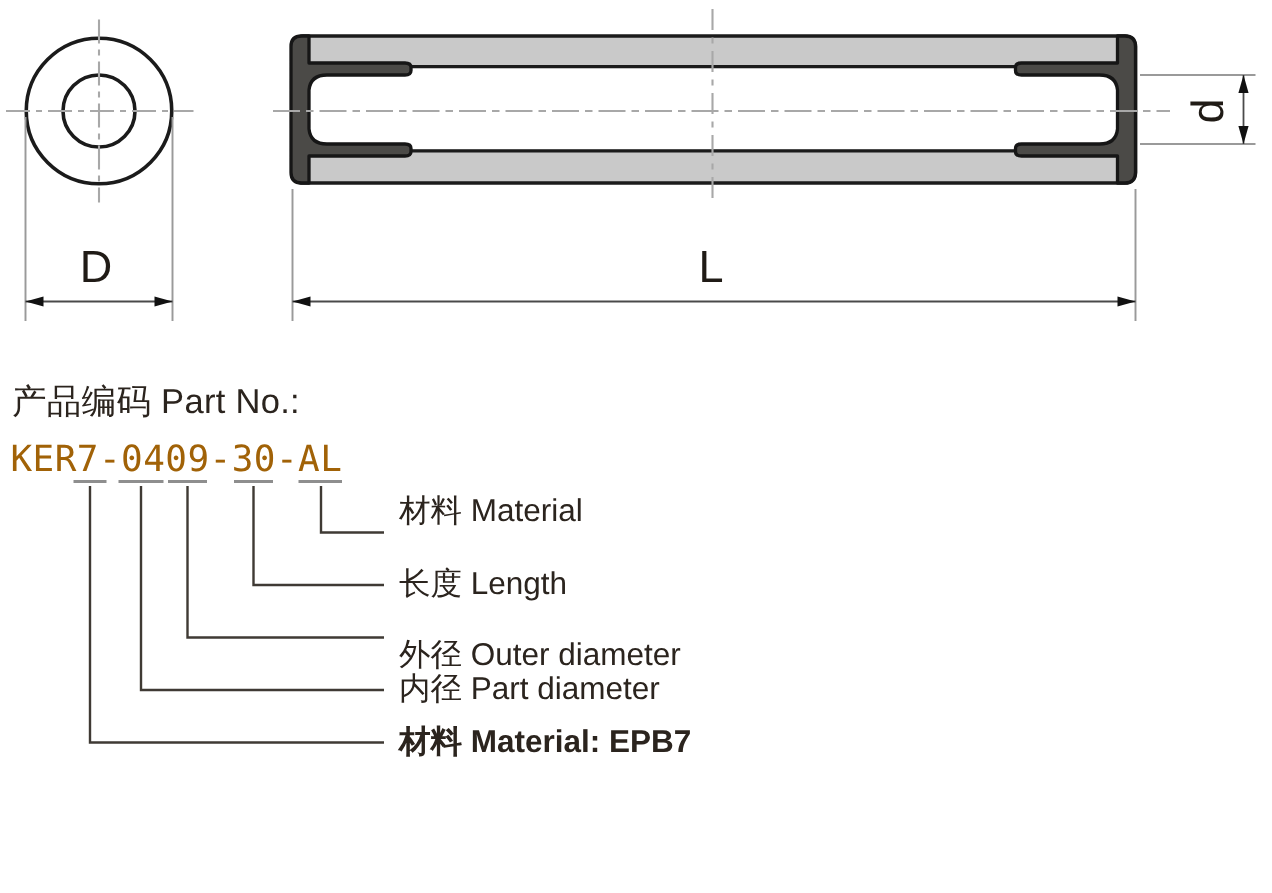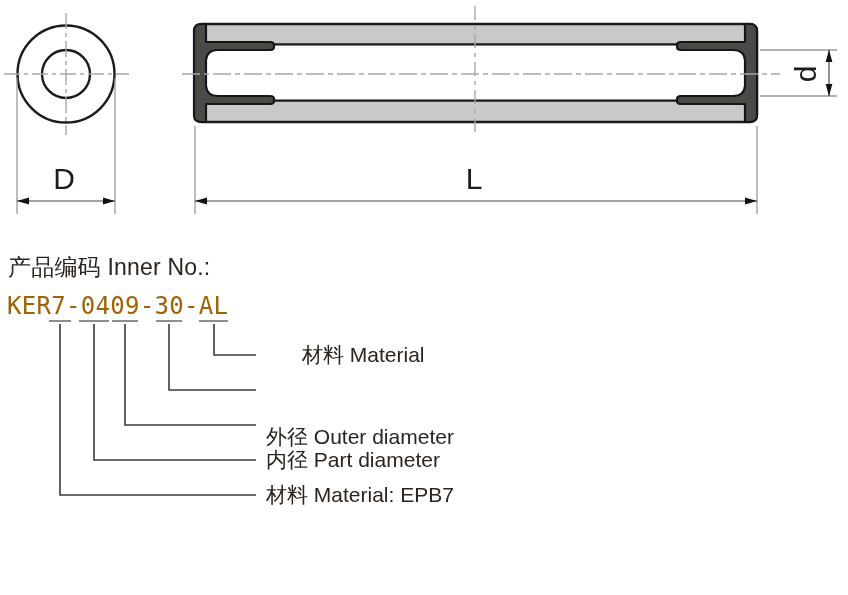--- a/index.html
+++ b/index.html
@@ -95,21 +95,22 @@
       <path d="M60,324  V495 H256"></path>
     </g>
   </svg>
 
   <div class="dimlabel" style="left:48px;top:164px;width:32px;">D</div>
 
   <div class="dimlabel" style="left:458px;top:164px;width:32px;">L</div>
 
   <div class="dimlabel rot" style="left:789px;top:59px;width:34px;height:30px;">d</div>
 
-  <div class="heading">产品编码 Inner No.:</div>
+  <div class="heading">产品编码 Part No.:</div>
 
   <div class="partno">KER7-0409-30-AL</div>
 
-  <div class="legend-label" style="top:342px;margin-left:36px;">材料 Material</div>
+  <div class="legend-label" style="top:328px;">材料 Material</div>
+  <div class="legend-label" style="top:377px;">长度 Length</div>
   <div class="legend-label" style="top:424px;">外径 Outer diameter</div>
   <div class="legend-label" style="top:447px;">内径 Part diameter</div>
-  <div class="legend-label" style="top:482px;">材料 Material: EPB7</div>
+  <div class="legend-label" style="top:482px;font-weight:bold;">材料 Material: EPB7</div>
 </div>
 
 </body></html>

